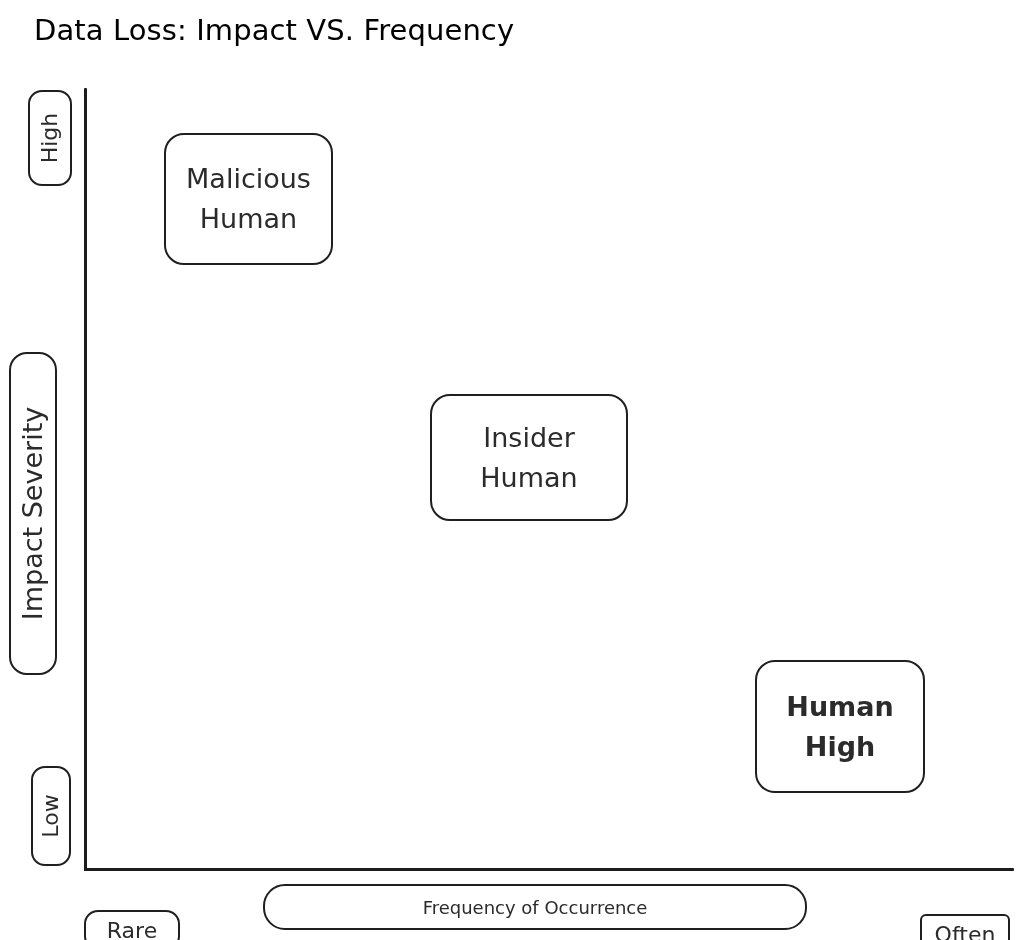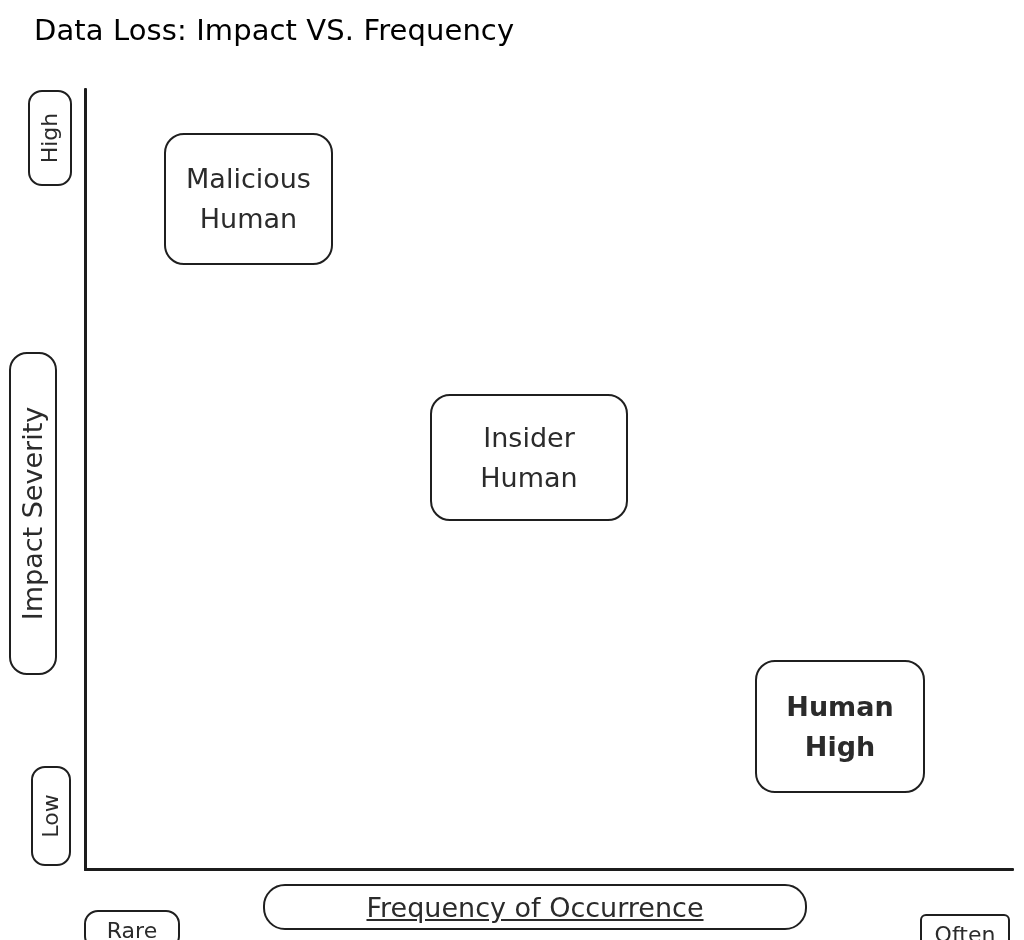--- a/index.html
+++ b/index.html
@@ -106,22 +106,21 @@
   .tick-rare  { left: 84px;  top: 881px; width: 96px; height: 40px; }
   .tick-often { left: 920px; top: 885px; width: 90px; height: 40px; border-radius: 6px; }
 
   
   .axis-title-h {
     left: 263px;
     top: 884px;
     width: 544px;
     height: 46px;
     border-radius: 22px;
-    font-size: 27px;
-    text-decoration: underline;
+    font-size: 18px;
   }
 
   
   .node {
     border-radius: 20px;
     font-size: 27px;
     line-height: 40px;
     flex-direction: column;
   }
   .node-malicious { left: 164px; top: 133px; width: 169px; height: 132px; }

